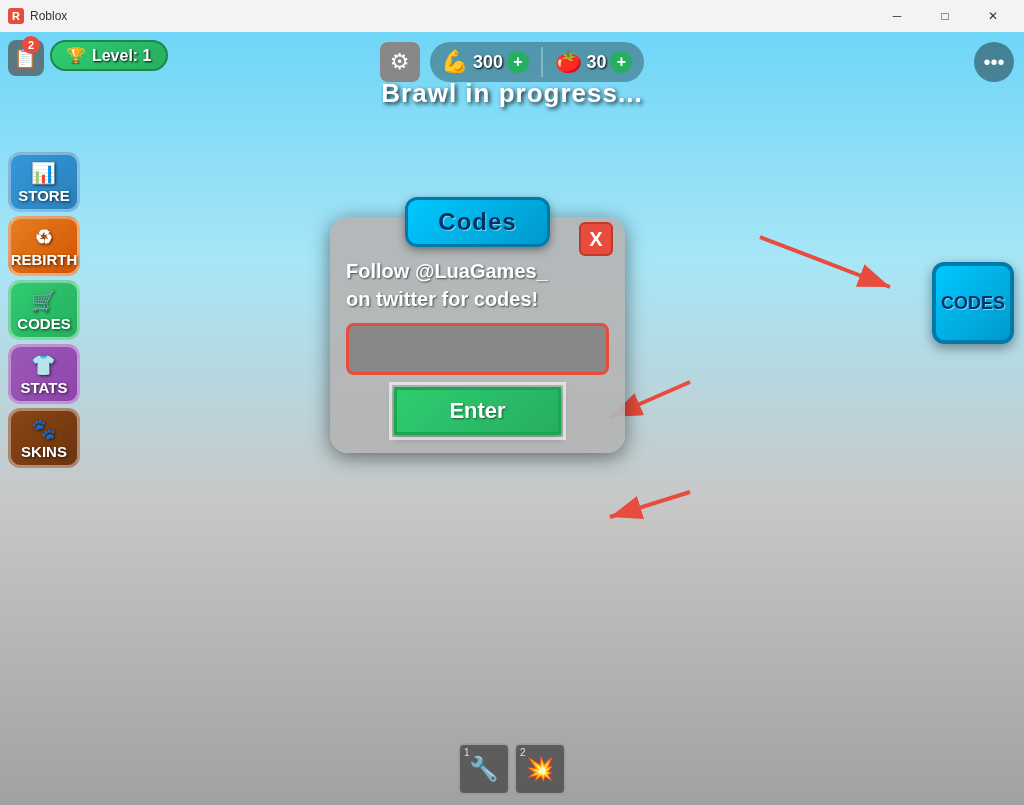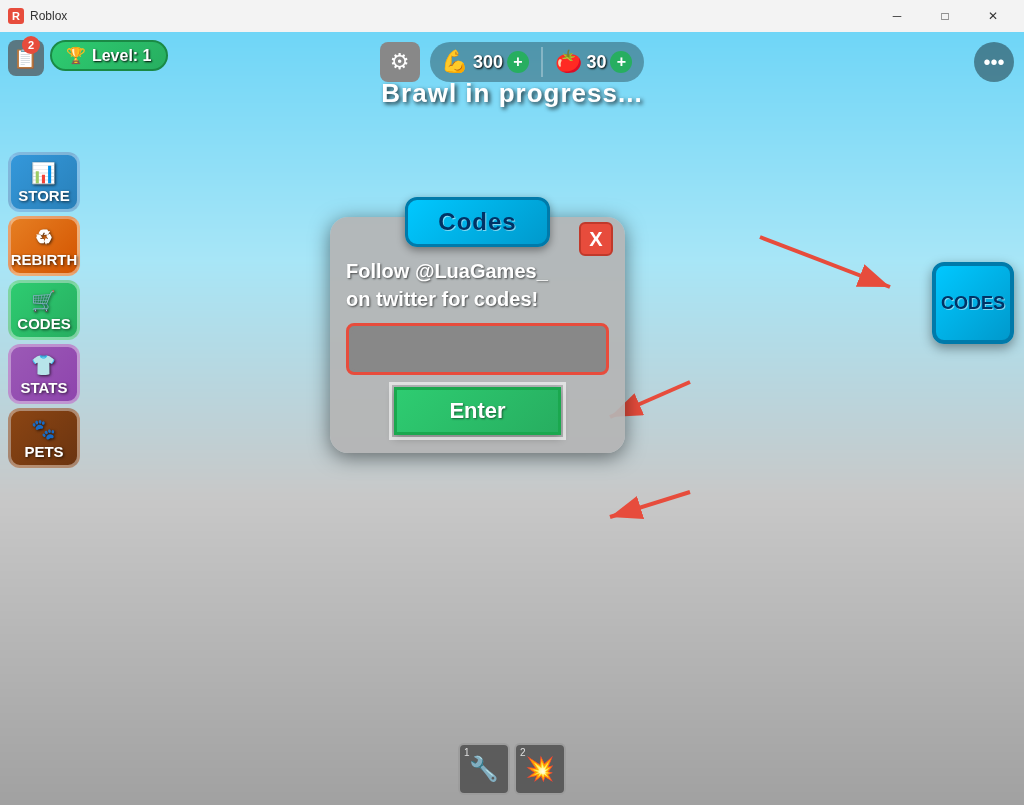--- a/index.html
+++ b/index.html
@@ -528,21 +528,21 @@
     <div class="sidebar-btn btn-store">
       <span class="btn-icon">🛒</span>
       <span>CODES</span>
     </div>
     <div class="sidebar-btn btn-skins">
       <span class="btn-icon">👕</span>
       <span>STATS</span>
     </div>
     <div class="sidebar-btn btn-pets">
       <span class="btn-icon">🐾</span>
-      <span>PETS</span>
+      <span>SKINS</span>
     </div>
   </div>
 
   <div id="codes-dialog">
     <div id="codes-dialog-header">
       <div id="codes-title-btn">Codes</div>
       <div id="codes-close-btn">X</div>
     </div>
     <div id="codes-instruction">
       <span>Follow @LuaGames_</span><br>

